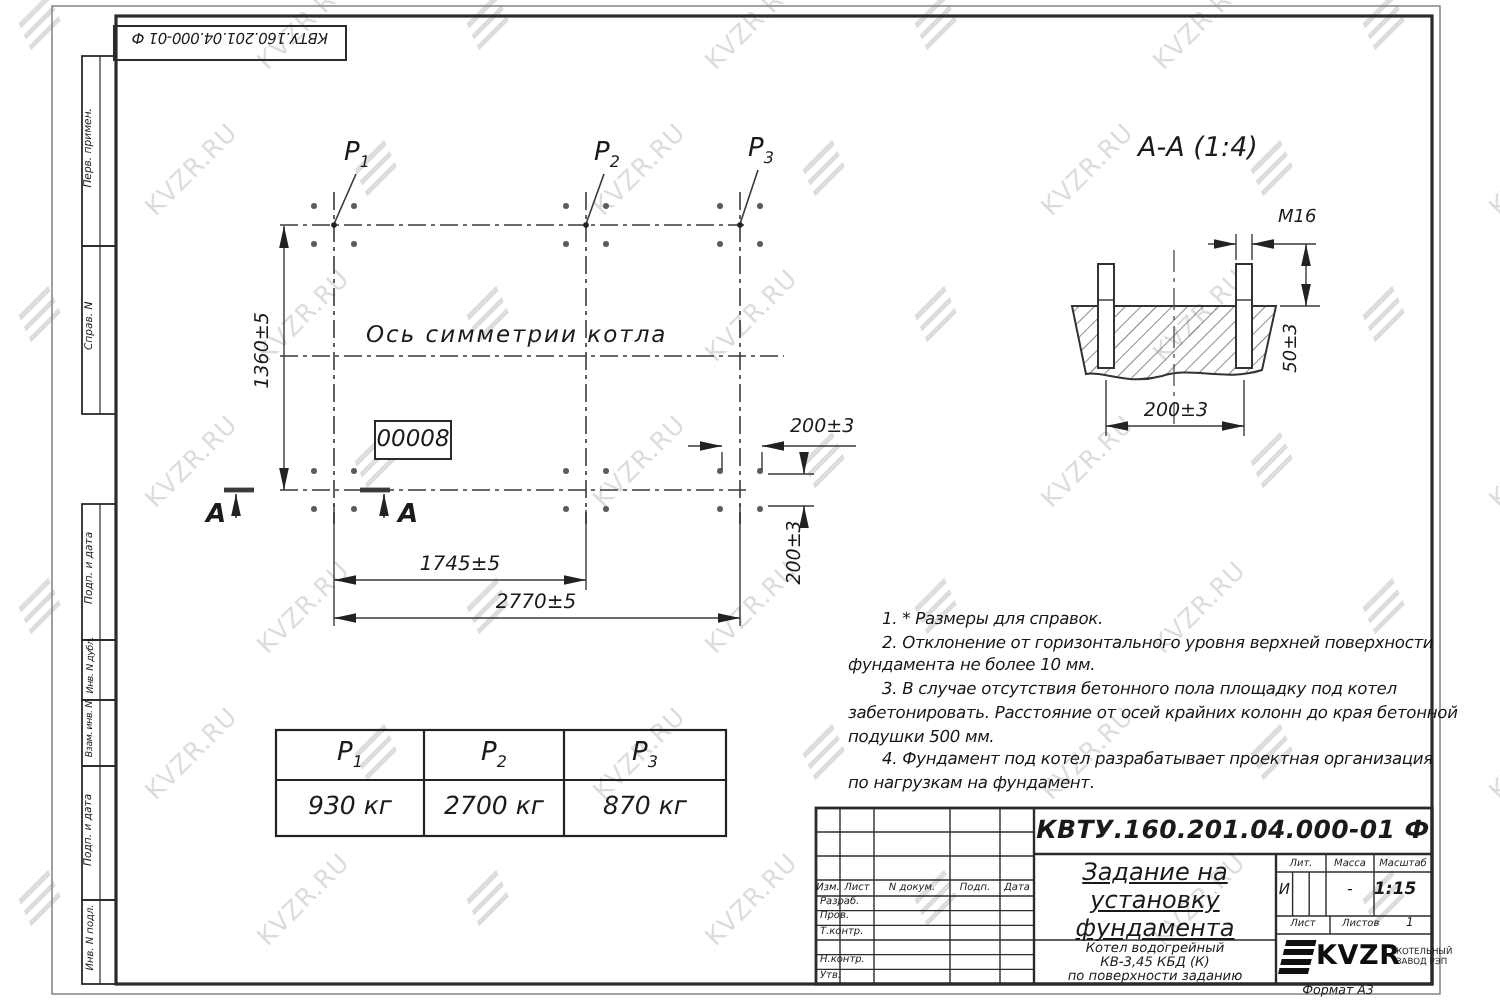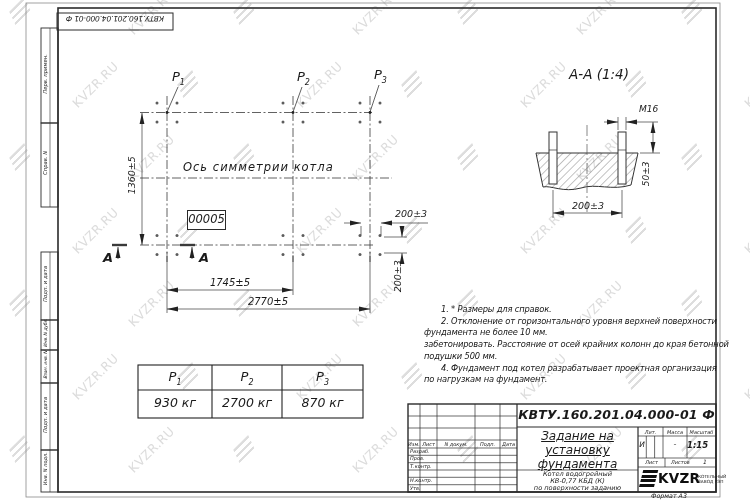--- a/index.html
+++ b/index.html
@@ -260,41 +260,42 @@
   <div class="t c r90" style="left:12px;top:411.5px;width:67px;font-size:5.3px;">Подп. и дата</div>
   <div class="t c r90" style="left:24.5px;top:466px;width:42px;font-size:5px;">Инв. N подл.</div>
 
   <div class="t" style="left:172px;top:70px;font-size:13px;"><span>P</span><sub style="font-size:8px">1</sub></div>
   <div class="t" style="left:297px;top:70px;font-size:13px;"><span>P</span><sub style="font-size:8px">2</sub></div>
   <div class="t" style="left:374px;top:68px;font-size:13px;"><span>P</span><sub style="font-size:8px">3</sub></div>
 
   <div class="t" style="left:183px;top:161px;font-size:11.5px;letter-spacing:1px;">Ось симметрии котла</div>
 
   <div class="elev-box" style="left:187px;top:210px;width:37px;height:18px;">
-    <div class="t c" style="left:0;top:2px;width:37px;font-size:11.5px;">00005</div>
+    <div class="t c" style="left:0;top:2px;width:37px;font-size:11.5px;">00008</div>
   </div>
 
   <div class="t c r90" style="left:112px;top:170px;width:40px;font-size:9.5px;">1360±5</div>
   <div class="t c" style="left:200px;top:277px;width:60px;font-size:10px;">1745±5</div>
   <div class="t c" style="left:238px;top:296px;width:60px;font-size:10px;">2770±5</div>
   <div class="t" style="left:395px;top:209px;font-size:9.5px;">200±3</div>
   <div class="t c r90" style="left:378px;top:271px;width:40px;font-size:9.5px;">200±3</div>
 
   <div class="t" style="left:103px;top:251px;font-size:13px;font-weight:600;">А</div>
   <div class="t" style="left:199px;top:251px;font-size:13px;font-weight:600;">А</div>
 
   <div class="t c" style="left:558px;top:67px;width:82px;font-size:13.5px;">А-А (1:4)</div>
   <div class="t" style="left:639px;top:105px;font-size:9px;">M16</div>
   <div class="t c r90" style="left:627px;top:169px;width:40px;font-size:9px;">50±3</div>
   <div class="t c" style="left:558px;top:201px;width:60px;font-size:9.5px;">200±3</div>
 
   <div id="notes-block" class="t" style="left:424px;top:304px;width:293px;">
       <div class="note-line note-num">1. * Размеры для справок.</div>
       <div class="note-line note-num">2. Отклонение от горизонтального уровня верхней поверхности</div>
       <div class="note-line">фундамента не более 10 мм.</div>
+      <div class="note-line note-num">3. В случае отсутствия бетонного пола площадку под котел</div>
       <div class="note-line">забетонировать. Расстояние от осей крайних колонн до края бетонной</div>
       <div class="note-line">подушки 500 мм.</div>
       <div class="note-line note-num">4. Фундамент под котел разрабатывает проектная организация</div>
       <div class="note-line">по нагрузкам на фундамент.</div>
     </div>
 
   <div class="t c" style="left:138px;top:370px;width:74px;font-size:13px;"><span>P</span><sub style="font-size:8px">1</sub></div>
   <div class="t c" style="left:212px;top:370px;width:70px;font-size:13px;"><span>P</span><sub style="font-size:8px">2</sub></div>
   <div class="t c" style="left:282px;top:370px;width:81px;font-size:13px;"><span>P</span><sub style="font-size:8px">3</sub></div>
   <div class="t c" style="left:138px;top:396px;width:74px;font-size:12.5px;">930 кг</div>
@@ -303,21 +304,21 @@
 
   <div class="t c" style="left:517px;top:408px;width:199px;font-size:12.5px;font-weight:600;letter-spacing:0.2px;">КВТУ.160.201.04.000-01 Ф</div>
 
   <div class="t c" style="left:519px;top:429px;width:117px;font-size:12px;line-height:14px;text-decoration:underline;">
     <div>Задание на</div>
     <div>установку</div>
     <div>фундамента</div>
   </div>
   <div class="t c" style="left:519px;top:470.5px;width:117px;font-size:6.6px;line-height:7.2px;">
     <div>Котел водогрейный</div>
-    <div>КВ-0,77 КБД (К)</div>
+    <div>КВ-3,45 КБД (К)</div>
     <div>по поверхности заданию</div>
   </div>
 
   <div class="t c" style="left:404px;top:441.5px;width:20px;font-size:5px;">Изм.</div>
   <div class="t c" style="left:419px;top:441.5px;width:19px;font-size:5px;">Лист</div>
   <div class="t c" style="left:437px;top:441.5px;width:38px;font-size:5px;">N докум.</div>
   <div class="t c" style="left:475px;top:441.5px;width:25px;font-size:5px;">Подп.</div>
   <div class="t c" style="left:500px;top:441.5px;width:17px;font-size:5px;">Дата</div>
 
   <div class="t" style="left:410px;top:449px;font-size:5px;">Разраб.</div>

